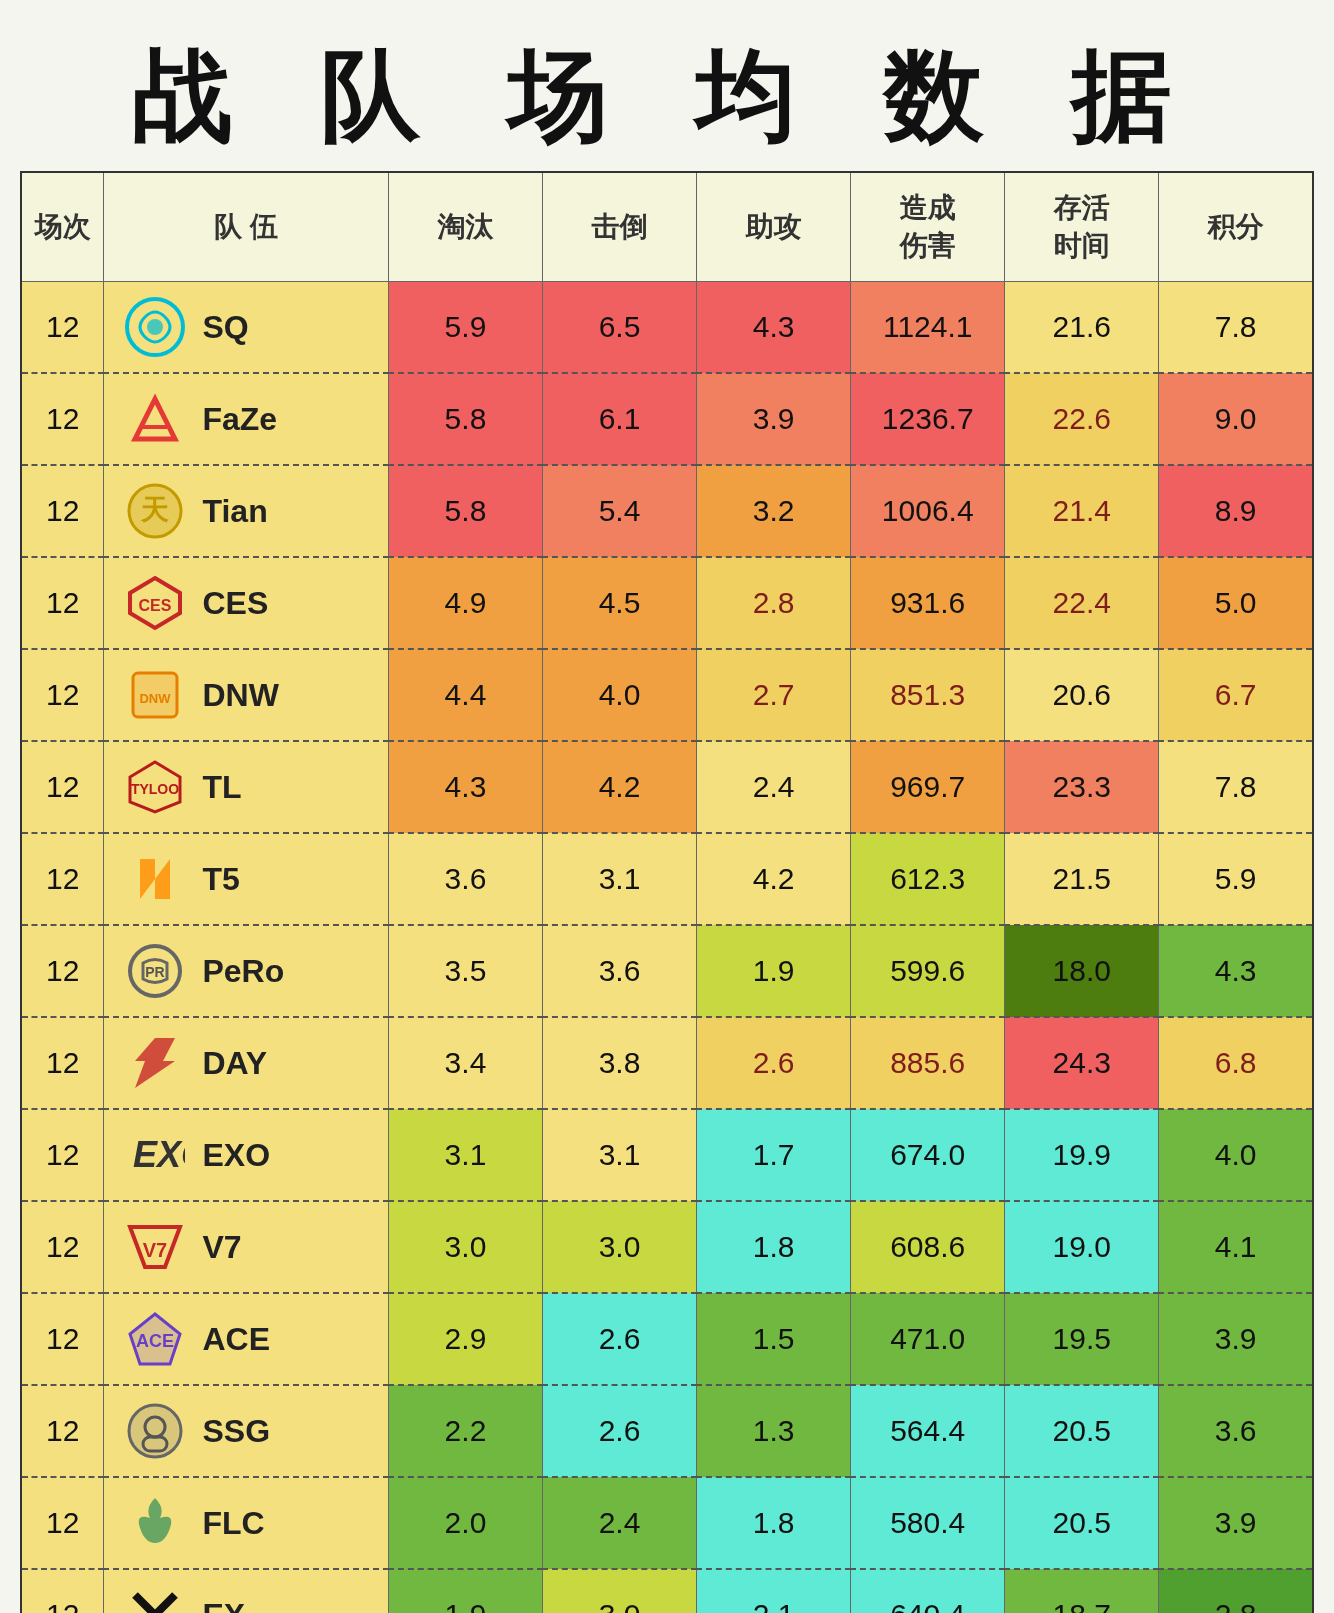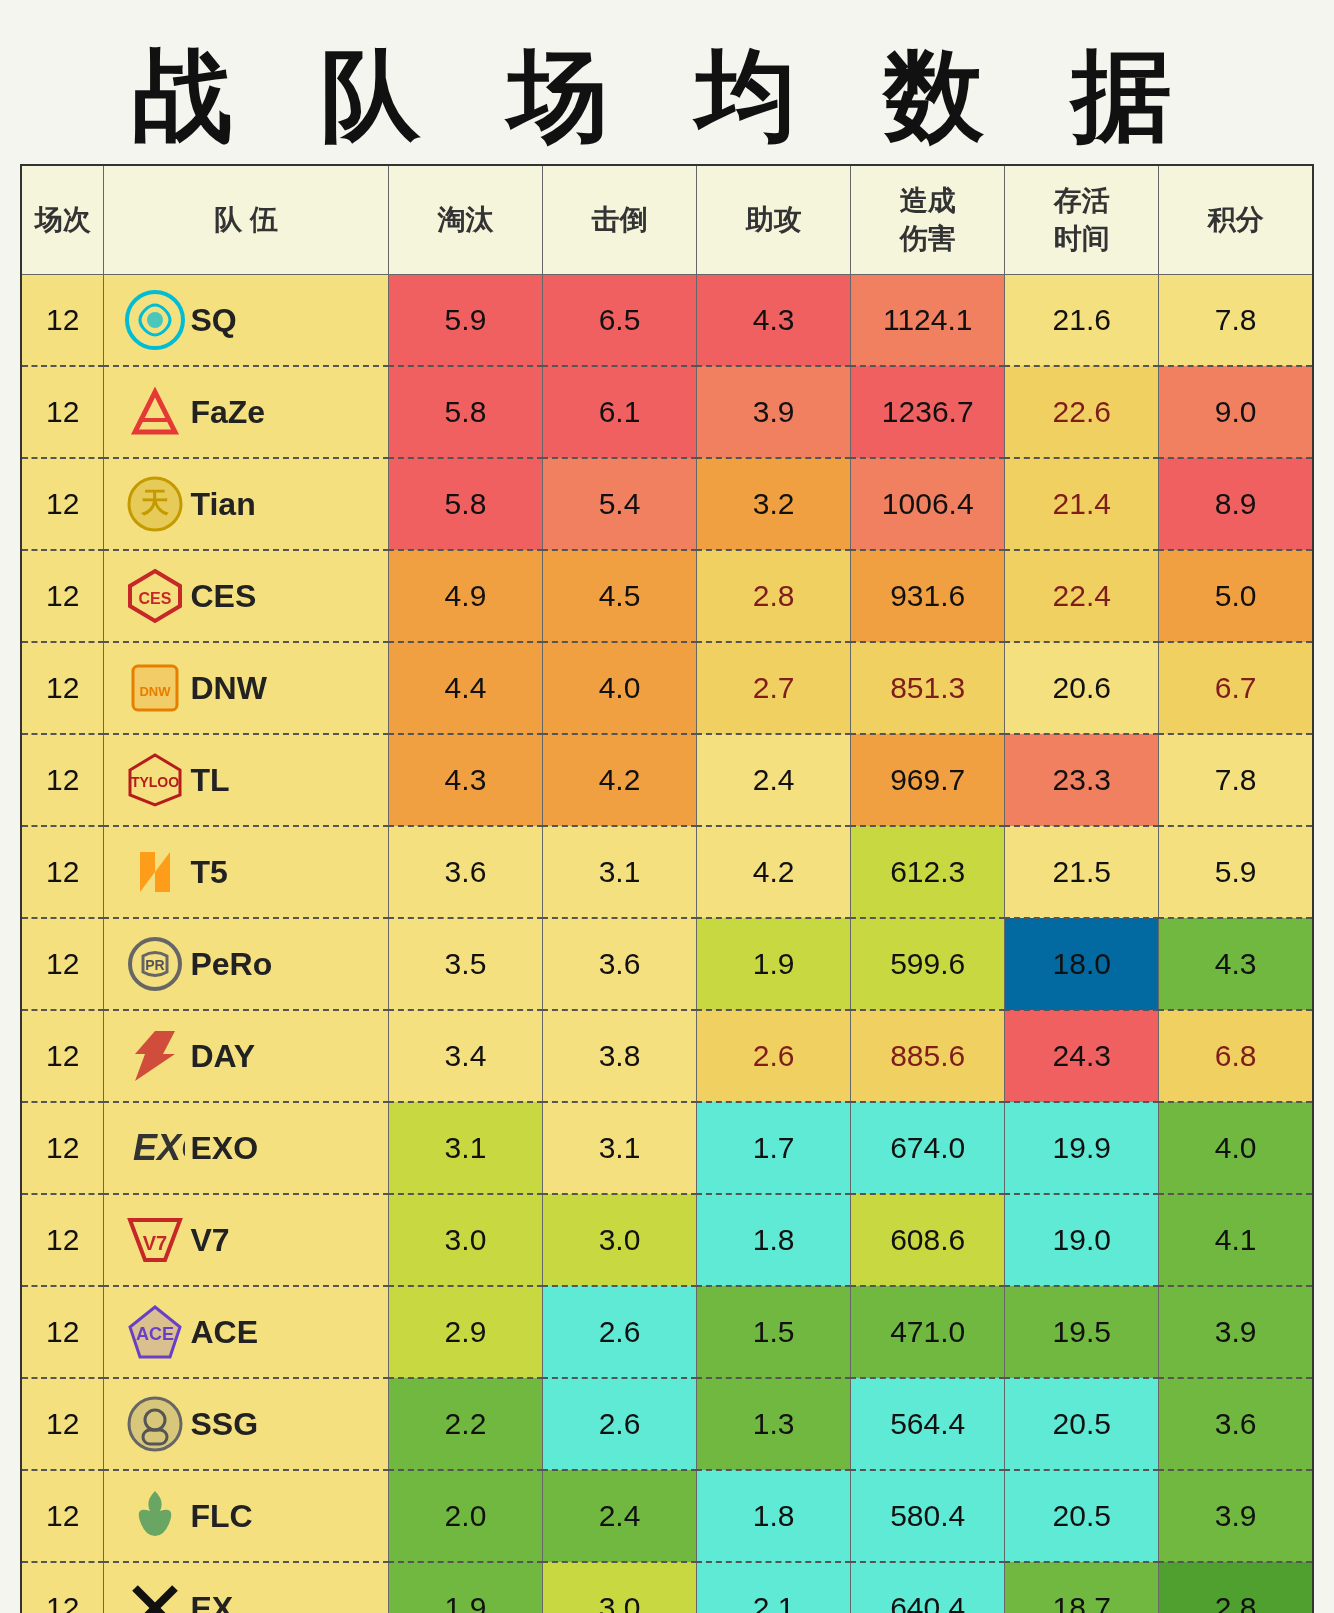--- a/index.html
+++ b/index.html
@@ -15,21 +15,21 @@
       width: 1334px;
       background: #f5f5f0;
       padding: 20px;
     }
     .title {
       text-align: center;
       font-size: 100px;
       font-weight: 900;
       letter-spacing: 30px;
       color: #111;
-      padding: 20px 0 14px 0;
+      padding: 20px 0 21px 0;
       line-height: 1.1;
     }
     table {
       width: 100%;
       border-collapse: collapse;
       border: 2px solid #333;
     }
     th, td {
       border: 1px solid #666;
       text-align: center;
@@ -52,20 +52,21 @@
       font-weight: 500;
     }
     .col-games { width: 70px; }
     .col-team { width: 240px; }
     .col-stat { width: 130px; }
     .team-cell {
       display: flex;
       align-items: center;
       justify-content: flex-start;
       padding-left: 10px;
+      gap: 12px;
     }
     .team-logo {
       width: 70px;
       height: 70px;
       display: flex;
       align-items: center;
       justify-content: center;
       font-size: 28px;
       font-weight: 900;
       flex-shrink: 0;
@@ -77,21 +78,21 @@
     }
     .c-red        { background: #f06060; color: #111; }
     .c-red-light  { background: #f08060; color: #111; }
     .c-orange     { background: #f0a040; color: #111; }
     .c-yellow     { background: #f0d060; color: #7f1d1d; }
     .c-yellow-light{ background: #f5e080; color: #111; text-align: center; }
     .c-lime       { background: #c8d840; color: #111; }
     .c-green-light{ background: #5eead4; color: #111; }
     .c-green      { background: #70b840; color: #111; }
     .c-green-dark { background: #50a030; color: #111; }
-    .c-teal       { background: #0369a1; color: #111; }
+    .c-teal       { background: #4d7c0f; color: #111; }
   </style>
 </head>
 <body>
 
 <div class="container">
   <div class="title">战 队 场 均 数 据</div>
 
   <table>
     <thead>
       <tr>

